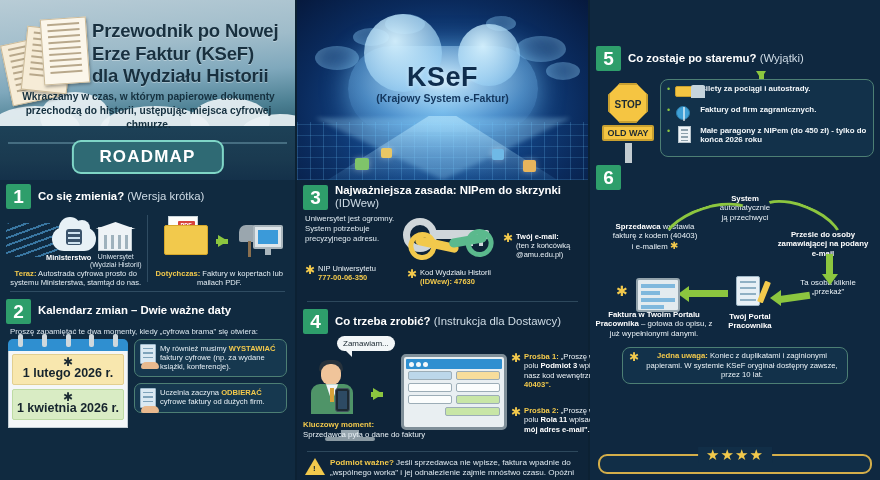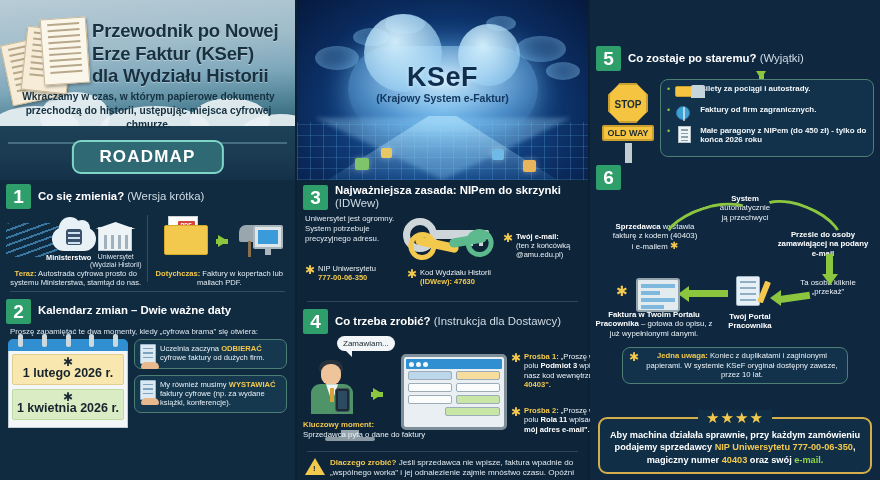--- a/index.html
+++ b/index.html
@@ -452,32 +452,32 @@
         </div>
         <div class="s2-right">
           <div class="callout">
             <div class="mini-doc">
                 <i></i>
                 <i></i>
                 <i></i>
                 <div class="hand"></div>
               </div>
             <div class="txt">
-              <span>Uczelnia zaczyna </span><span class="y">ODBIERAĆ</span><span> cyfrowe faktury od dużych firm.</span>
+              <span>My również musimy </span><span class="y">WYSTAWIAĆ</span><span> faktury cyfrowe (np. za wydane książki, konferencje).</span>
             </div>
           </div>
           <div class="callout">
             <div class="mini-doc">
                 <i></i>
                 <i></i>
                 <i></i>
                 <div class="hand"></div>
               </div>
             <div class="txt">
-              <span>My również musimy </span><span class="y">WYSTAWIAĆ</span><span> faktury cyfrowe (np. za wydane książki, konferencje).</span>
+              <span>Uczelnia zaczyna </span><span class="y">ODBIERAĆ</span><span> cyfrowe faktury od dużych firm.</span>
             </div>
           </div>
         </div>
       </div>
     </div>
   </div>
 
   <div class="col col-mid">
 
     <div>
@@ -582,21 +582,21 @@
         </div>
         <div class="s4-key">
           <span class="y">Kluczowy moment:</span><br>
           <span>Sprzedawca pyta o dane do faktury</span>
         </div>
       </div>
       <div class="divider"></div>
       <div class="warn">
         <div class="tri"></div>
         <div class="note">
-          <span class="y">Dlaczego zrobić?</span><span> Jeśli sprzedawca nie wpisze, faktura wpadnie do „wspólnego worka" i jej odnalezienie zajmie mnóstwo czasu. Opóźni płatność, a nikt nie lubi odsetek karnych.</span>
+          <span class="y">Podmiot ważne?</span><span> Jeśli sprzedawca nie wpisze, faktura wpadnie do „wspólnego worka" i jej odnalezienie zajmie mnóstwo czasu. Opóźni płatność, a nikt nie lubi odsetek karnych.</span>
         </div>
       </div>
     </div>
   </div>
 
   <div class="col col-right">
 
     <div style="padding-top:42px;">
       <div class="sec-head">
         <div class="sec-num">5</div>
@@ -705,19 +705,16 @@
           <span class="star">✱</span>
           <div class="txt">
             <span class="y">Jedna uwaga:</span><span> Koniec z duplikatami i zaginionymi papierami. W systemie KSeF oryginał dostępny zawsze, przez 10 lat.</span>
           </div>
         </div>
       </div>
     </div>
 
     <div class="footer-box">
       <div class="stars">★★★★</div>
-      <div class="f-main">
-        <span>Aby machina działała sprawnie, przy każdym zamówieniu podajemy sprzedawcy </span><span class="y">NIP Uniwersytetu 777-00-06-350</span><span>, magiczny numer </span><span class="y">40403</span><span> oraz swój </span><span class="g">e-mail.</span>
-      </div>
     </div>
   </div>
 
 </div>
 
 </body></html>

